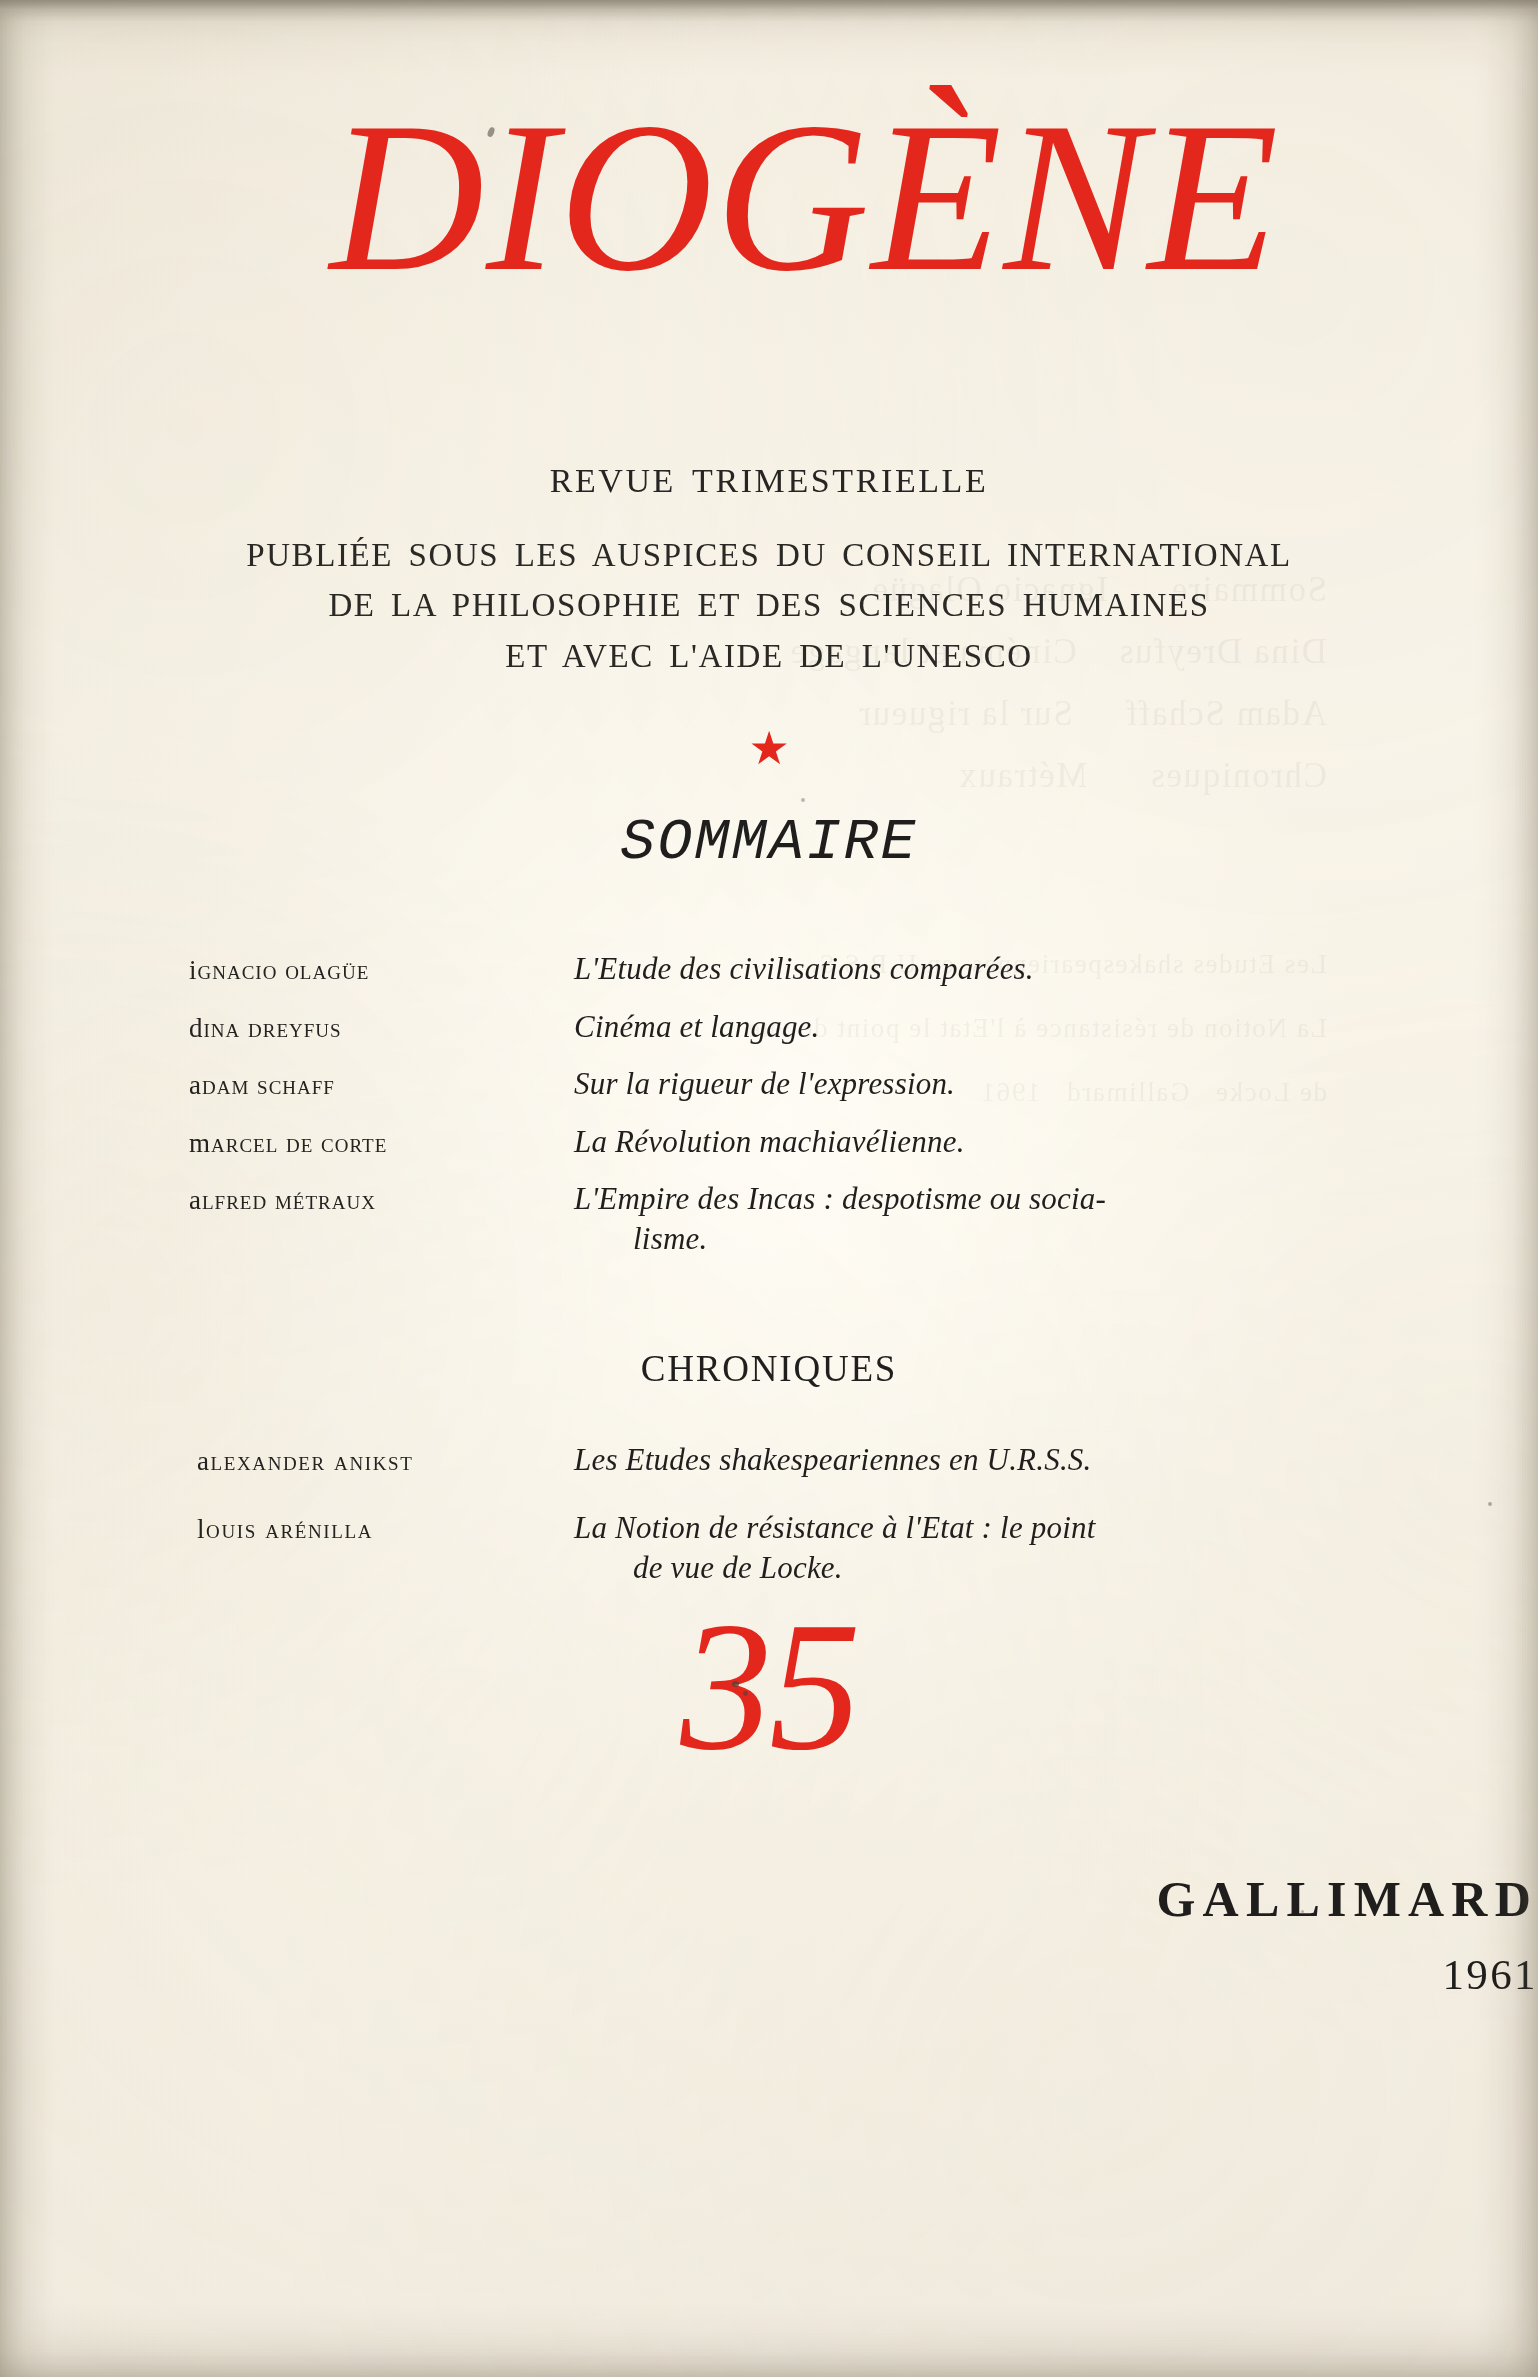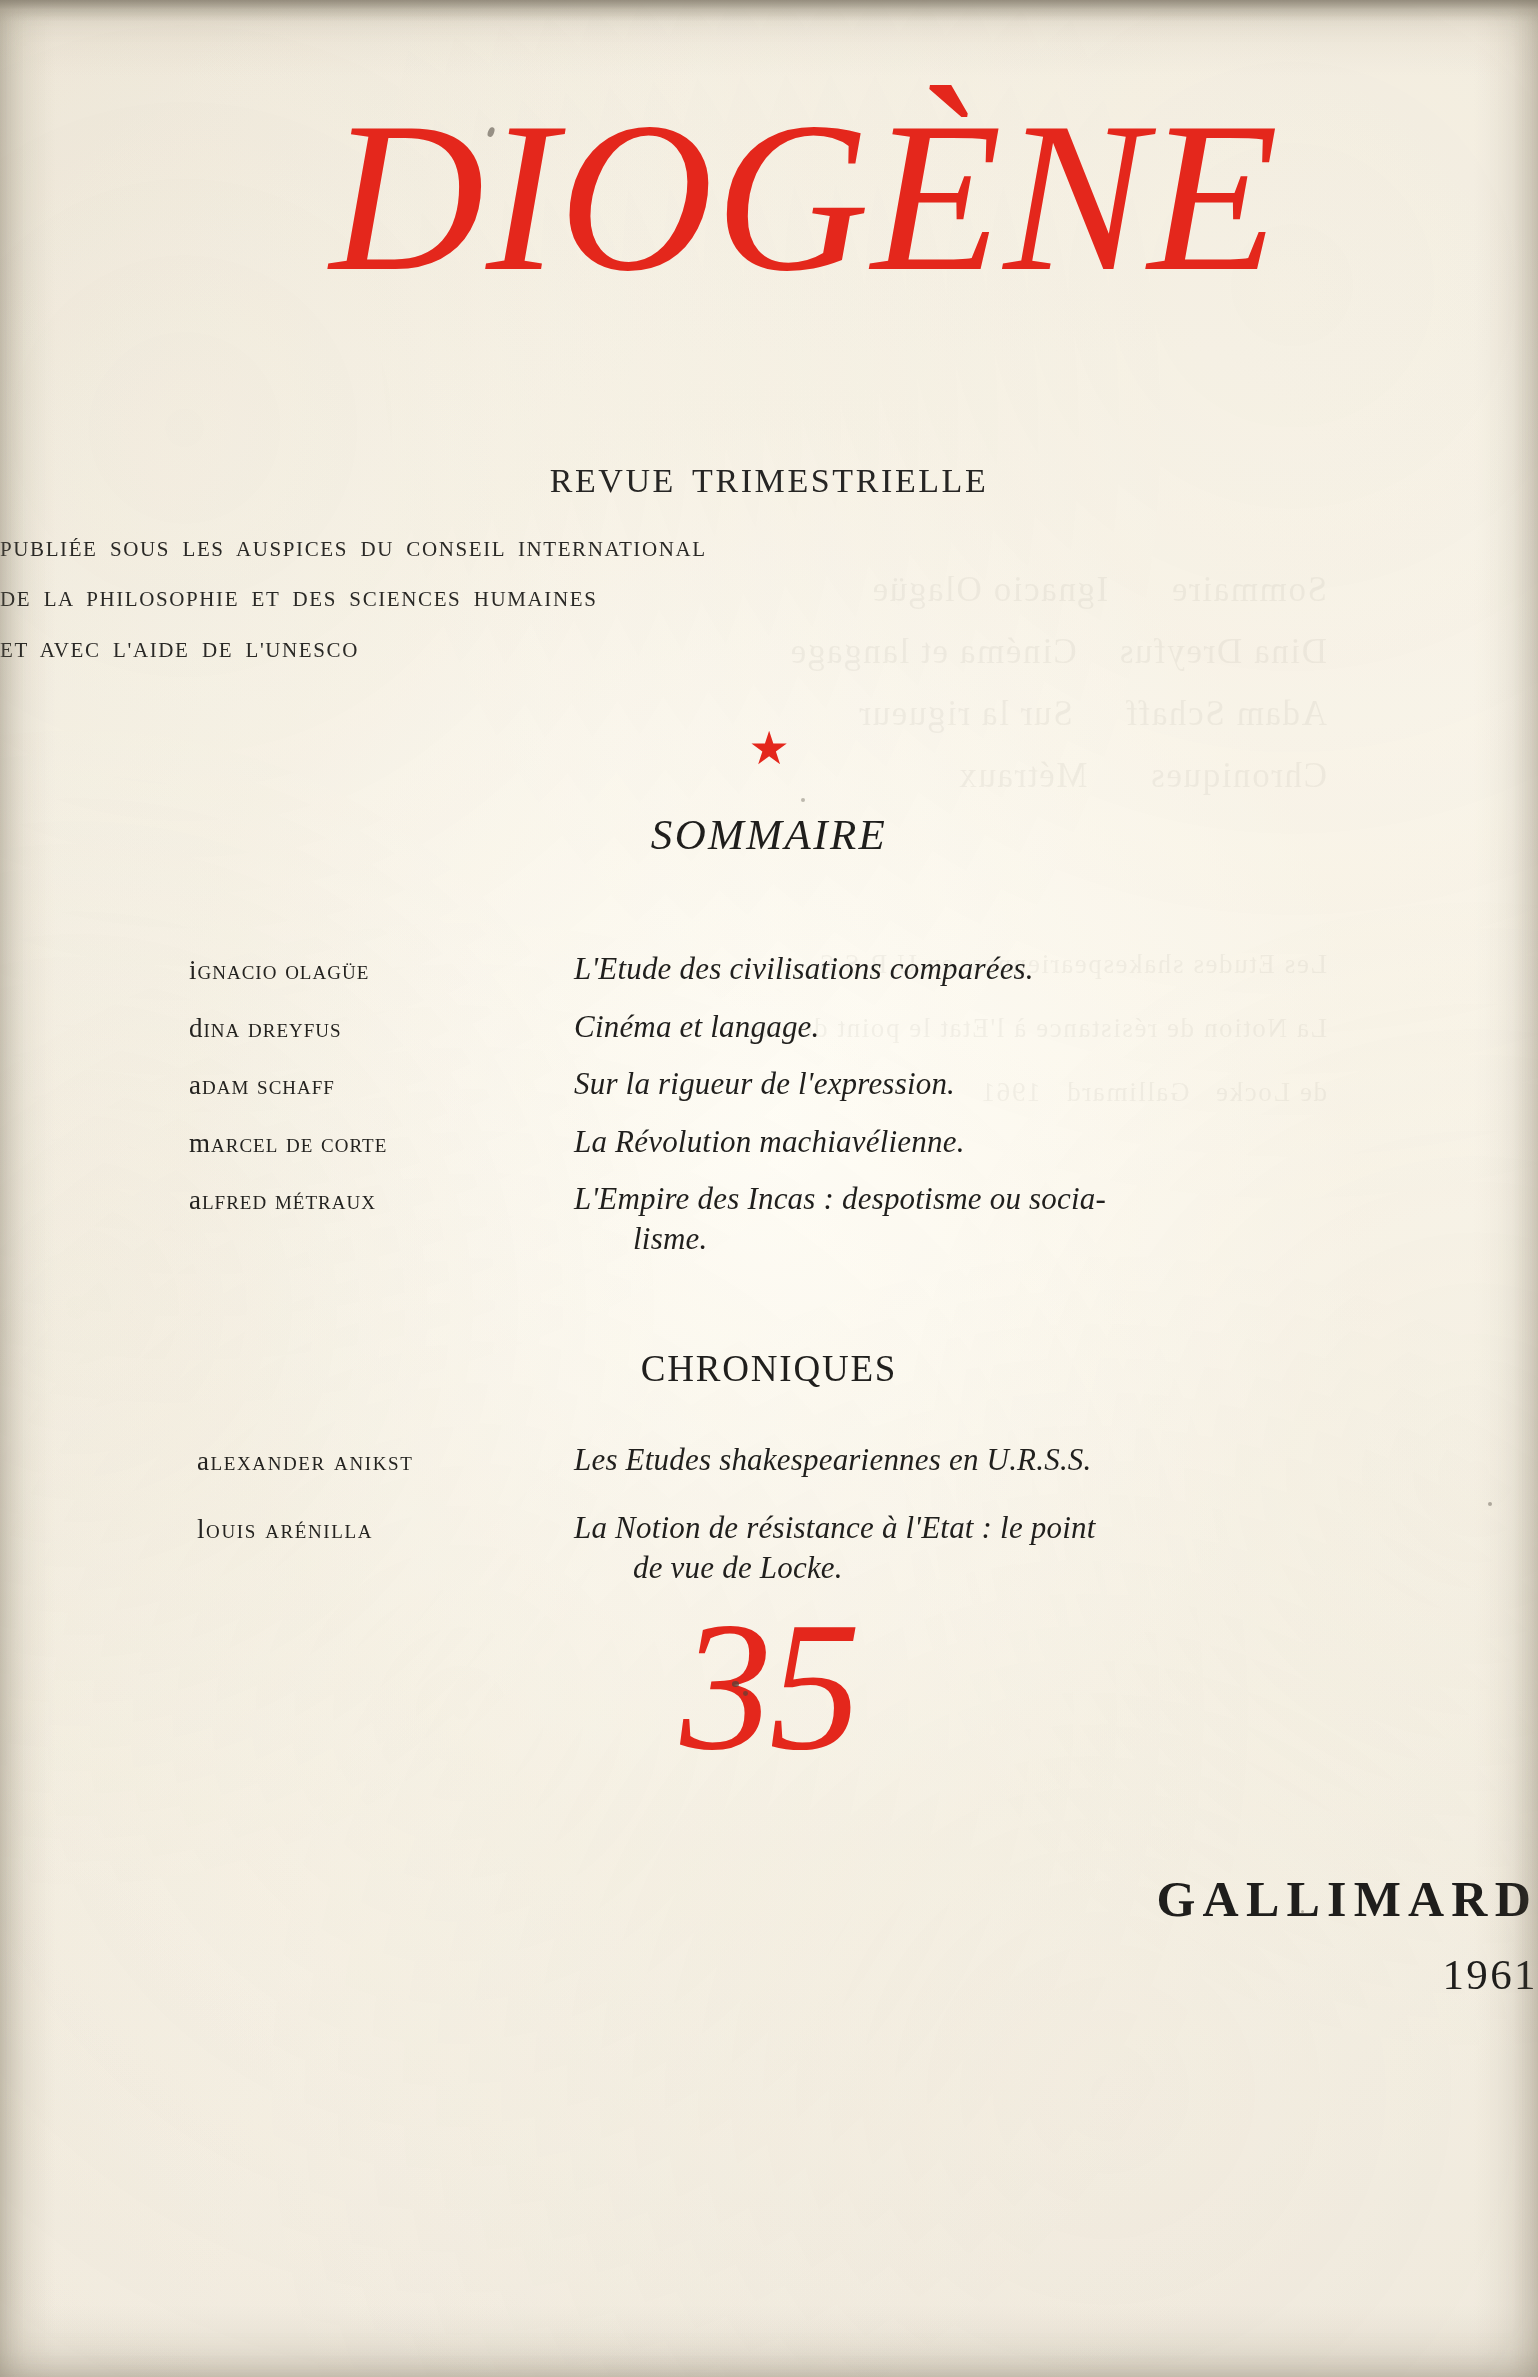--- a/index.html
+++ b/index.html
@@ -95,22 +95,22 @@
     font-size: 34px;
     letter-spacing: 2.6px;
     color: #262524;
     word-spacing: 5.6px;
   }
 
   .auspices {
     position: absolute;
     left: 0;
     width: 100%;
-    text-align: left;
-    font-size: 21px;
+    text-align: center;
+    font-size: 33px;
     letter-spacing: 1.6px;
     word-spacing: 5.6px;
     color: #2a2926;
   }
   #aus1 { top: 537px; }
   #aus2 { top: 587px; }
   #aus3 { top: 638px; }
 
   
   #star {
@@ -125,23 +125,24 @@
   }
 
   
   #sommaire {
     position: absolute;
     top: 810px;
     left: 0;
     width: 100%;
     text-align: center;
     font-style: italic;
-    font-size: 43px;
+    font-size: 58px;
     letter-spacing: 2.4px;
     color: #1f1e1c;
+    font-family: Liberation Mono, monospace;
   }
 
   
   #toc {
     position: absolute;
     top: 949px;
     left: 189px;
     width: 1183px;
   }
 

